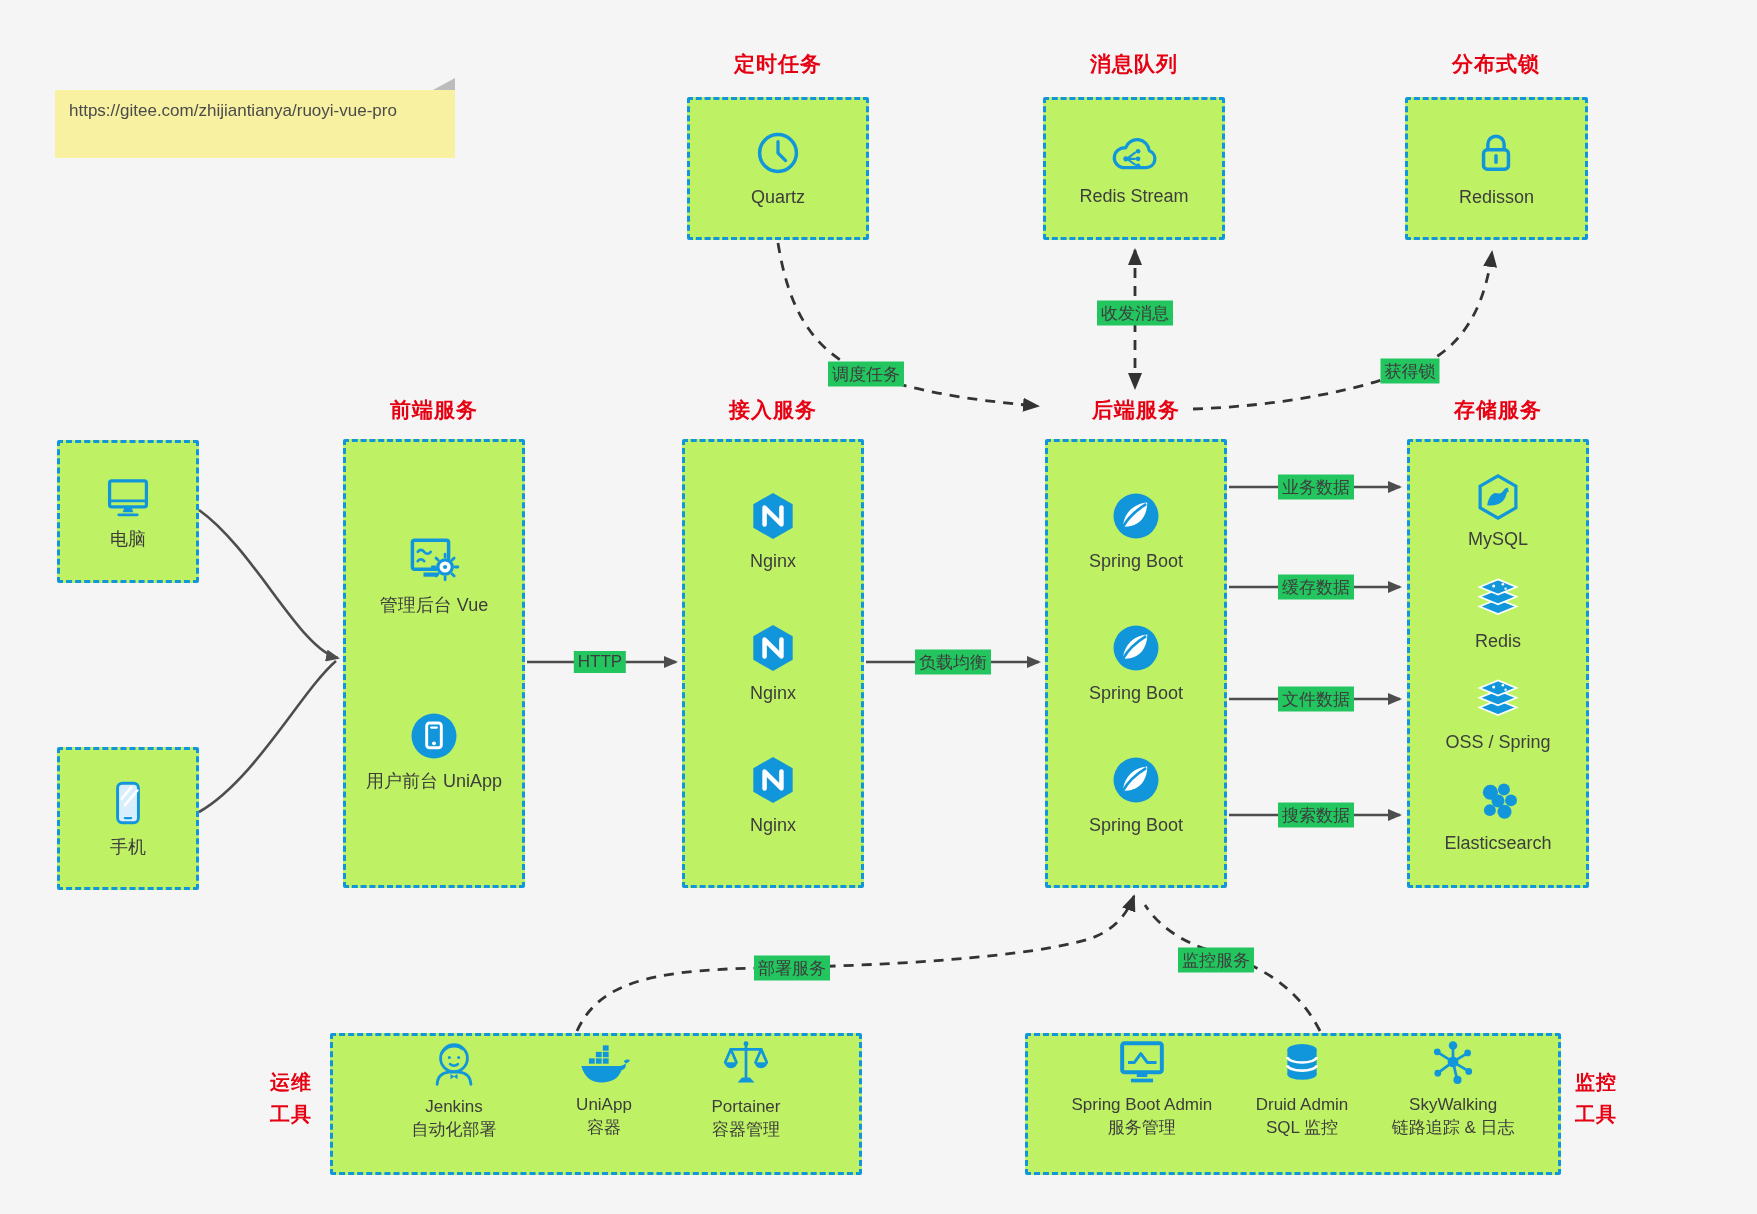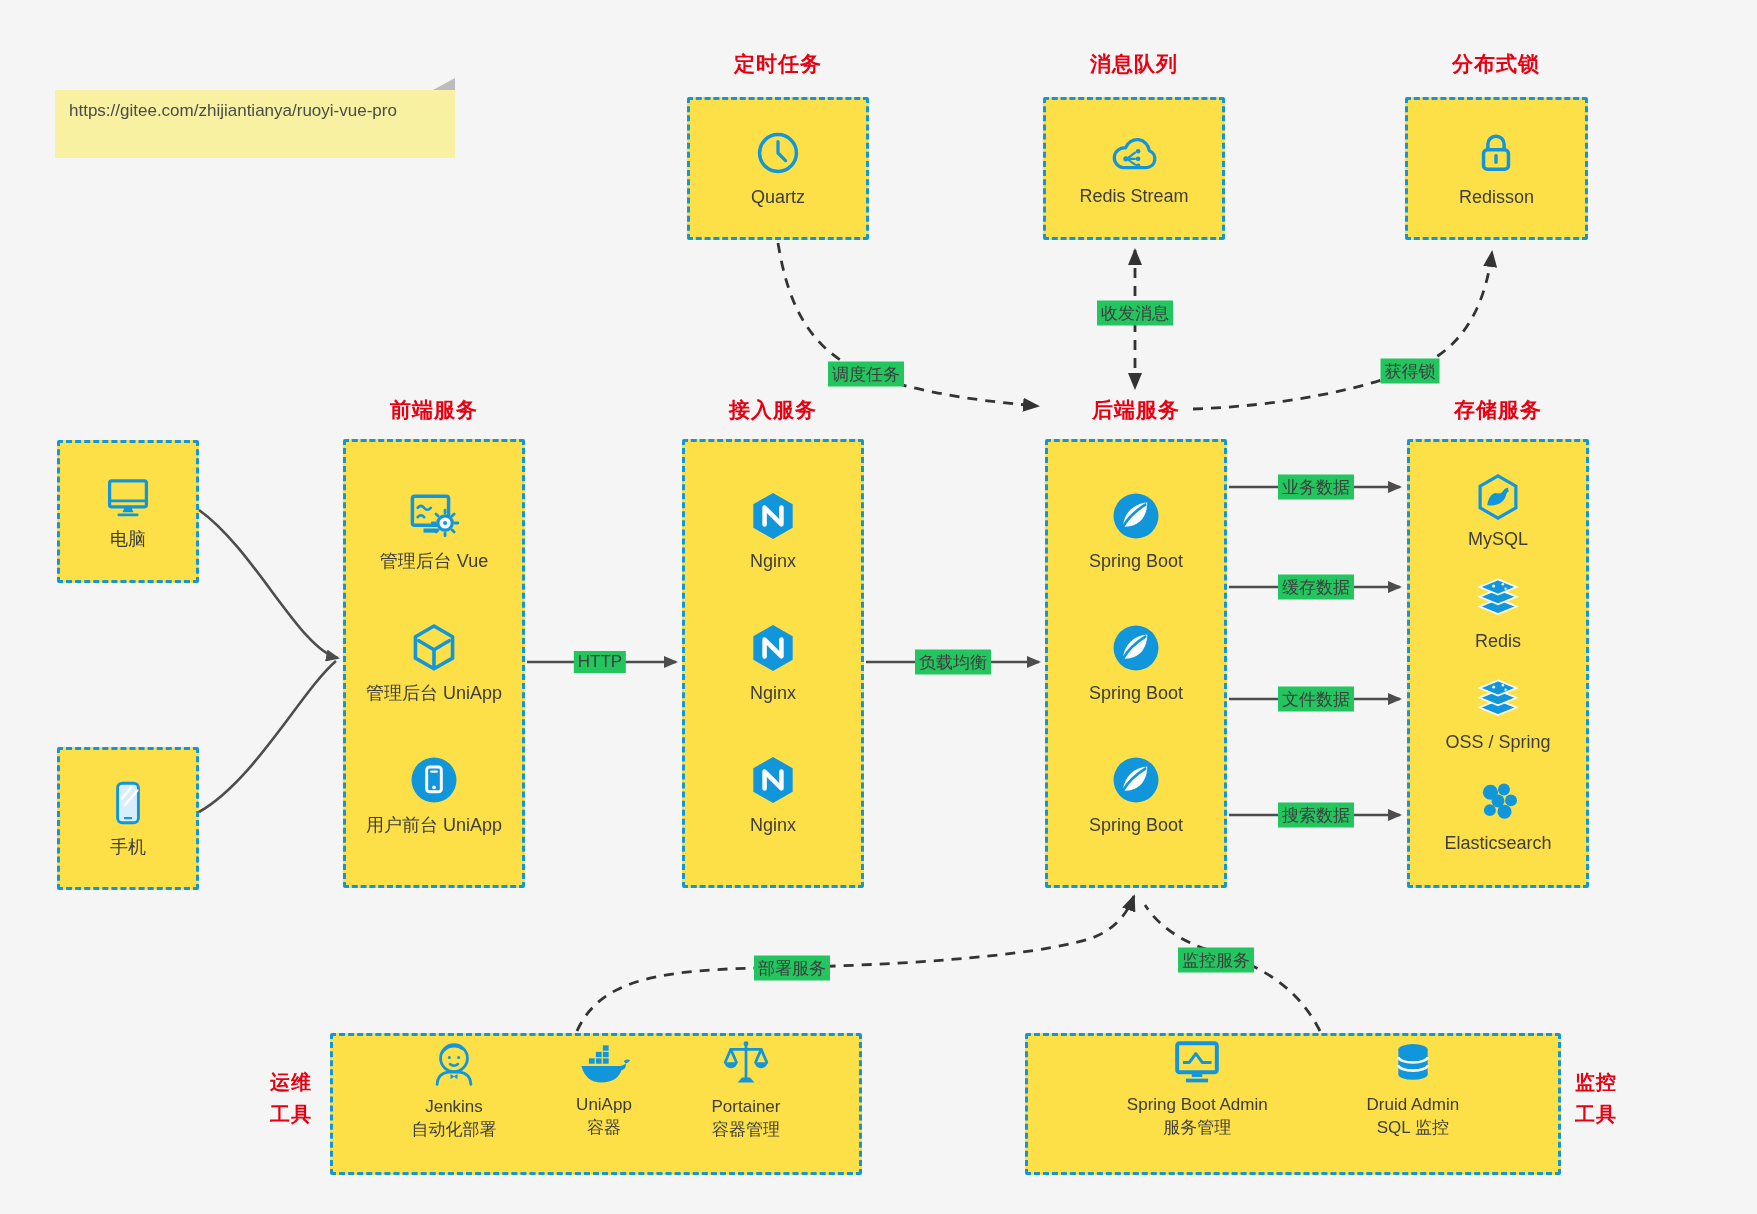--- a/index.html
+++ b/index.html
@@ -1,19 +1,19 @@
 <!DOCTYPE html>
 <html><head>
 <meta charset="utf-8">
 <style>
   html,body{margin:0;padding:0;background:#f5f5f6;}
   .canvas{position:relative;width:1757px;height:1214px;background:#f5f5f6;overflow:hidden;
           font-family:"Liberation Sans","DejaVu Sans",sans-serif;color:#3d3d3d;}
   svg.overlay{position:absolute;left:0;top:0;width:1757px;height:1214px;pointer-events:none;z-index:2;}
-  .box{position:absolute;border:3px dashed #1296db;background:#fde047;box-sizing:border-box;
+  .box{position:absolute;border:3px dashed #1296db;background:#bef264;box-sizing:border-box;
        display:flex;z-index:1;border-radius:2px;}
   .col{flex-direction:column;justify-content:space-evenly;align-items:center;}
   .row{flex-direction:row;justify-content:space-evenly;align-items:flex-start;}
   .item{display:flex;flex-direction:column;align-items:center;gap:7px;}
   .lbl{font-size:18px;color:#3d3d3d;white-space:nowrap;text-align:center;line-height:1.3;}
   .lbl2{font-size:17px;color:#3d3d3d;text-align:center;line-height:1.35;white-space:nowrap;}
   .gtitle{position:absolute;color:#e60012;font-weight:bold;font-size:21px;white-space:nowrap;
           transform:translateX(-50%);z-index:3;letter-spacing:1px;}
   .side-title{position:absolute;color:#e60012;font-weight:bold;font-size:20px;line-height:1.6;z-index:3;letter-spacing:1px;}
   .edge-label{position:absolute;transform:translate(-50%,-50%);background:#22c55e;padding:1px 4px;
@@ -155,27 +155,20 @@
           <circle cx="33.5" cy="29" r="6.2" fill="#fdfdfd" stroke="#1296db" stroke-width="2.8"></circle>
           <circle cx="33.5" cy="29" r="1.8" fill="#1296db"></circle>
           <path d="M33.5 20.5 v-2.5 M33.5 37.5 v2.5 M25 29 h-2.5 M42 29 h2.5 M27.5 23 l-1.8 -1.8 M39.5 35 l1.8 1.8 M27.5 35 l-1.8 1.8 M39.5 23 l1.8 -1.8" stroke="#1296db" stroke-width="2.4" stroke-linecap="round"></path>
         </g>
         <path d="M15 35.5 h12" stroke="#1296db" stroke-width="3.6"></path>
       </svg>
       <div class="lbl">管理后台 Vue</div>
     </div>
     <div class="item">
       <svg class="ic" width="54" height="54" viewBox="0 0 48 48">
-        <path d="M24 4.5 L40.5 14 V33 L24 42.5 L7.5 33 V14 Z" fill="none" stroke="#1296db" stroke-width="3.2" stroke-linejoin="round"></path>
-        <path d="M24 25.5 V41 M24 25.5 L10.5 17.5 M24 25.5 L37.5 17.5" fill="none" stroke="#1296db" stroke-width="3.2" stroke-linecap="round"></path>
-      </svg>
-      <div class="lbl">管理后台 UniApp</div>
-    </div>
-    <div class="item">
-      <svg class="ic" width="54" height="54" viewBox="0 0 48 48">
         <circle cx="24" cy="24" r="20" fill="#1296db"></circle>
         <rect x="17.5" y="12.5" width="13" height="22" rx="2.5" fill="none" stroke="#ffffff" stroke-width="2.6"></rect>
         <circle cx="24" cy="30.5" r="1.7" fill="#ffffff"></circle>
         <path d="M21.5 16.5 h5" stroke="#ffffff" stroke-width="2" stroke-linecap="round"></path>
       </svg>
       <div class="lbl">用户前台 UniApp</div>
     </div>
   </div>
 
   <div class="box col" style="left:682px;top:439px;width:182px;height:449px;">
@@ -349,20 +342,40 @@
         <g fill="#1296db">
           <path d="M10.5 11.5 h27 v23 h-27 z"></path>
           <ellipse cx="24" cy="11.5" rx="13.5" ry="5"></ellipse>
           <ellipse cx="24" cy="34.5" rx="13.5" ry="5"></ellipse>
         </g>
         <path d="M10.5 18.5 a13.5 5 0 0 0 27 0 M10.5 26 a13.5 5 0 0 0 27 0" stroke="#fdfdfd" stroke-width="2.4" fill="none"></path>
       </svg>
       <div class="lbl2">
         <div>Druid Admin</div>
         <div>SQL 监控</div>
+      </div>
+    </div>
+    <div class="item" style="gap:4px;">
+      <svg class="ic" width="54" height="54" viewBox="0 0 48 48">
+        <g stroke="#1296db" stroke-width="2.4">
+          <path d="M24 23 L24 9 M24 23 L36.5 15.5 M24 23 L37.5 31 M24 23 L27.5 38 M24 23 L11 32.5 M24 23 L10.5 14.5"></path>
+        </g>
+        <g fill="#1296db">
+          <circle cx="24" cy="23" r="4.8"></circle>
+          <circle cx="24" cy="8.5" r="3.8"></circle>
+            <circle cx="37" cy="15" r="3"></circle>
+            <circle cx="38" cy="31.5" r="3"></circle>
+          <circle cx="28" cy="39" r="3.6"></circle>
+            <circle cx="10.5" cy="33" r="3"></circle>
+            <circle cx="10" cy="14" r="3"></circle>
+        </g>
+      </svg>
+      <div class="lbl2">
+        <div>SkyWalking</div>
+        <div>链路追踪 &amp; 日志</div>
       </div>
     </div>
   </div>
 
   <div class="edge-label" style="left:600px;top:662px;">HTTP</div>
   <div class="edge-label" style="left:953px;top:662px;">负载均衡</div>
   <div class="edge-label" style="left:1316px;top:487px;">业务数据</div>
   <div class="edge-label" style="left:1316px;top:587px;">缓存数据</div>
   <div class="edge-label" style="left:1316px;top:699px;">文件数据</div>
   <div class="edge-label" style="left:1316px;top:815px;">搜索数据</div>

